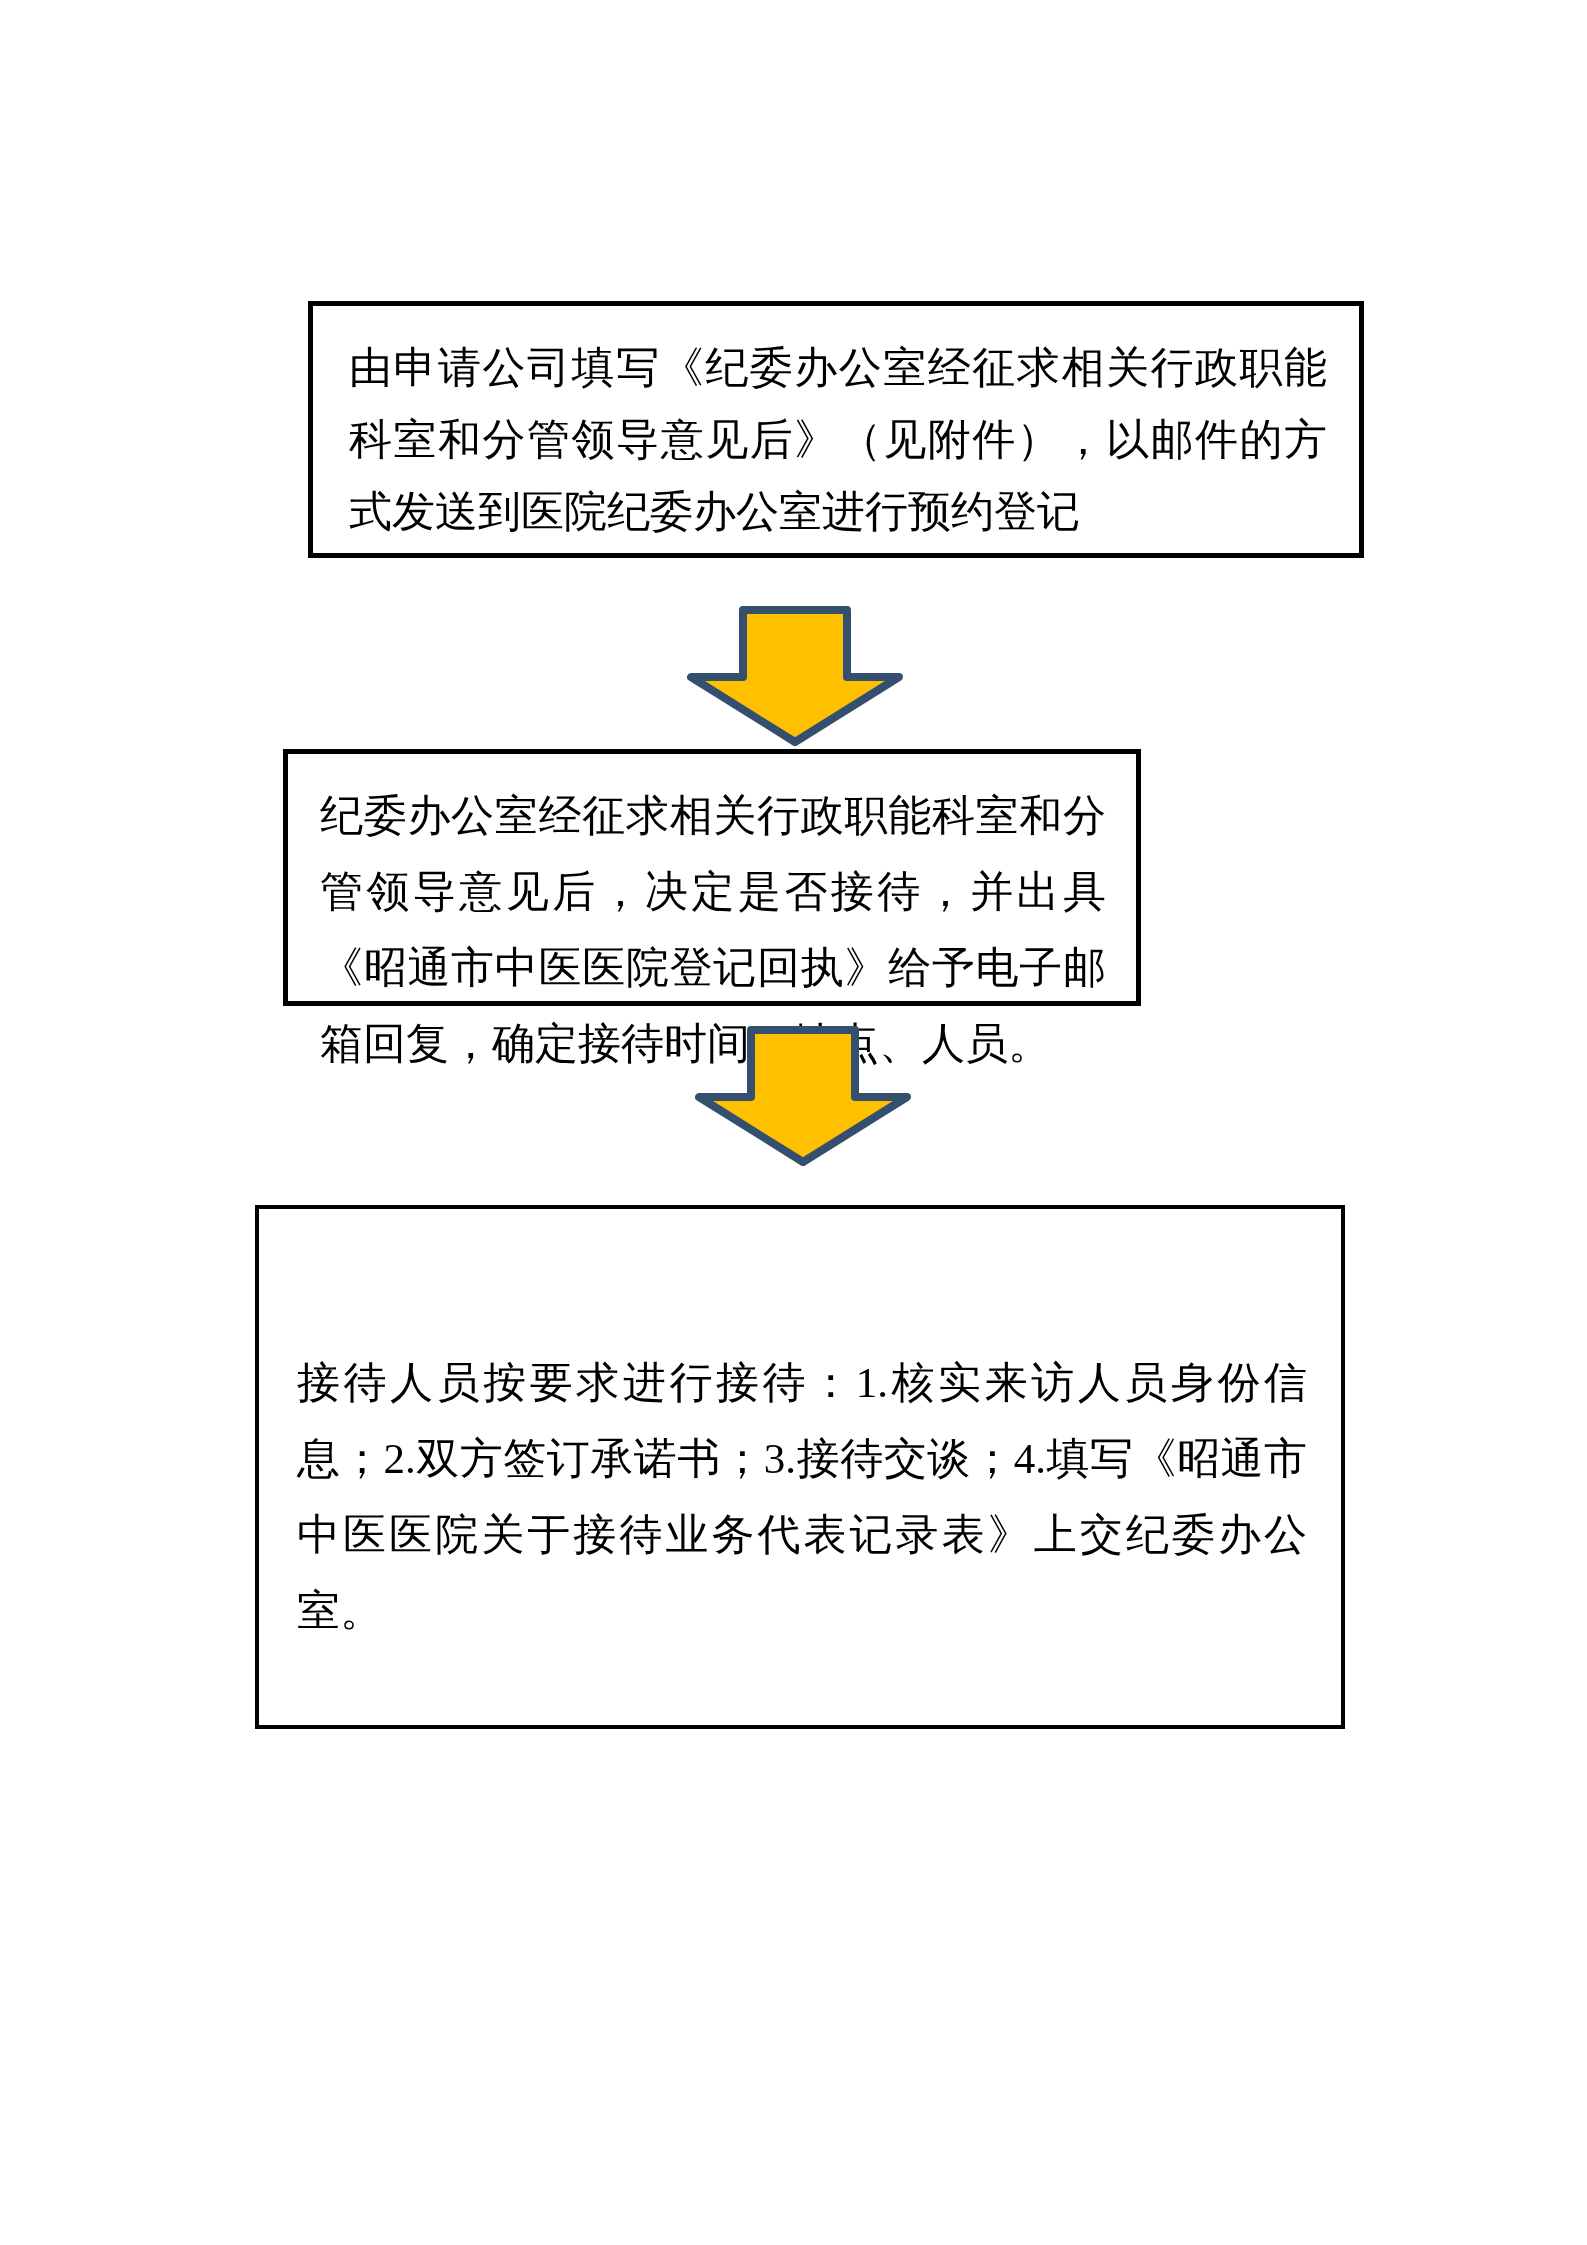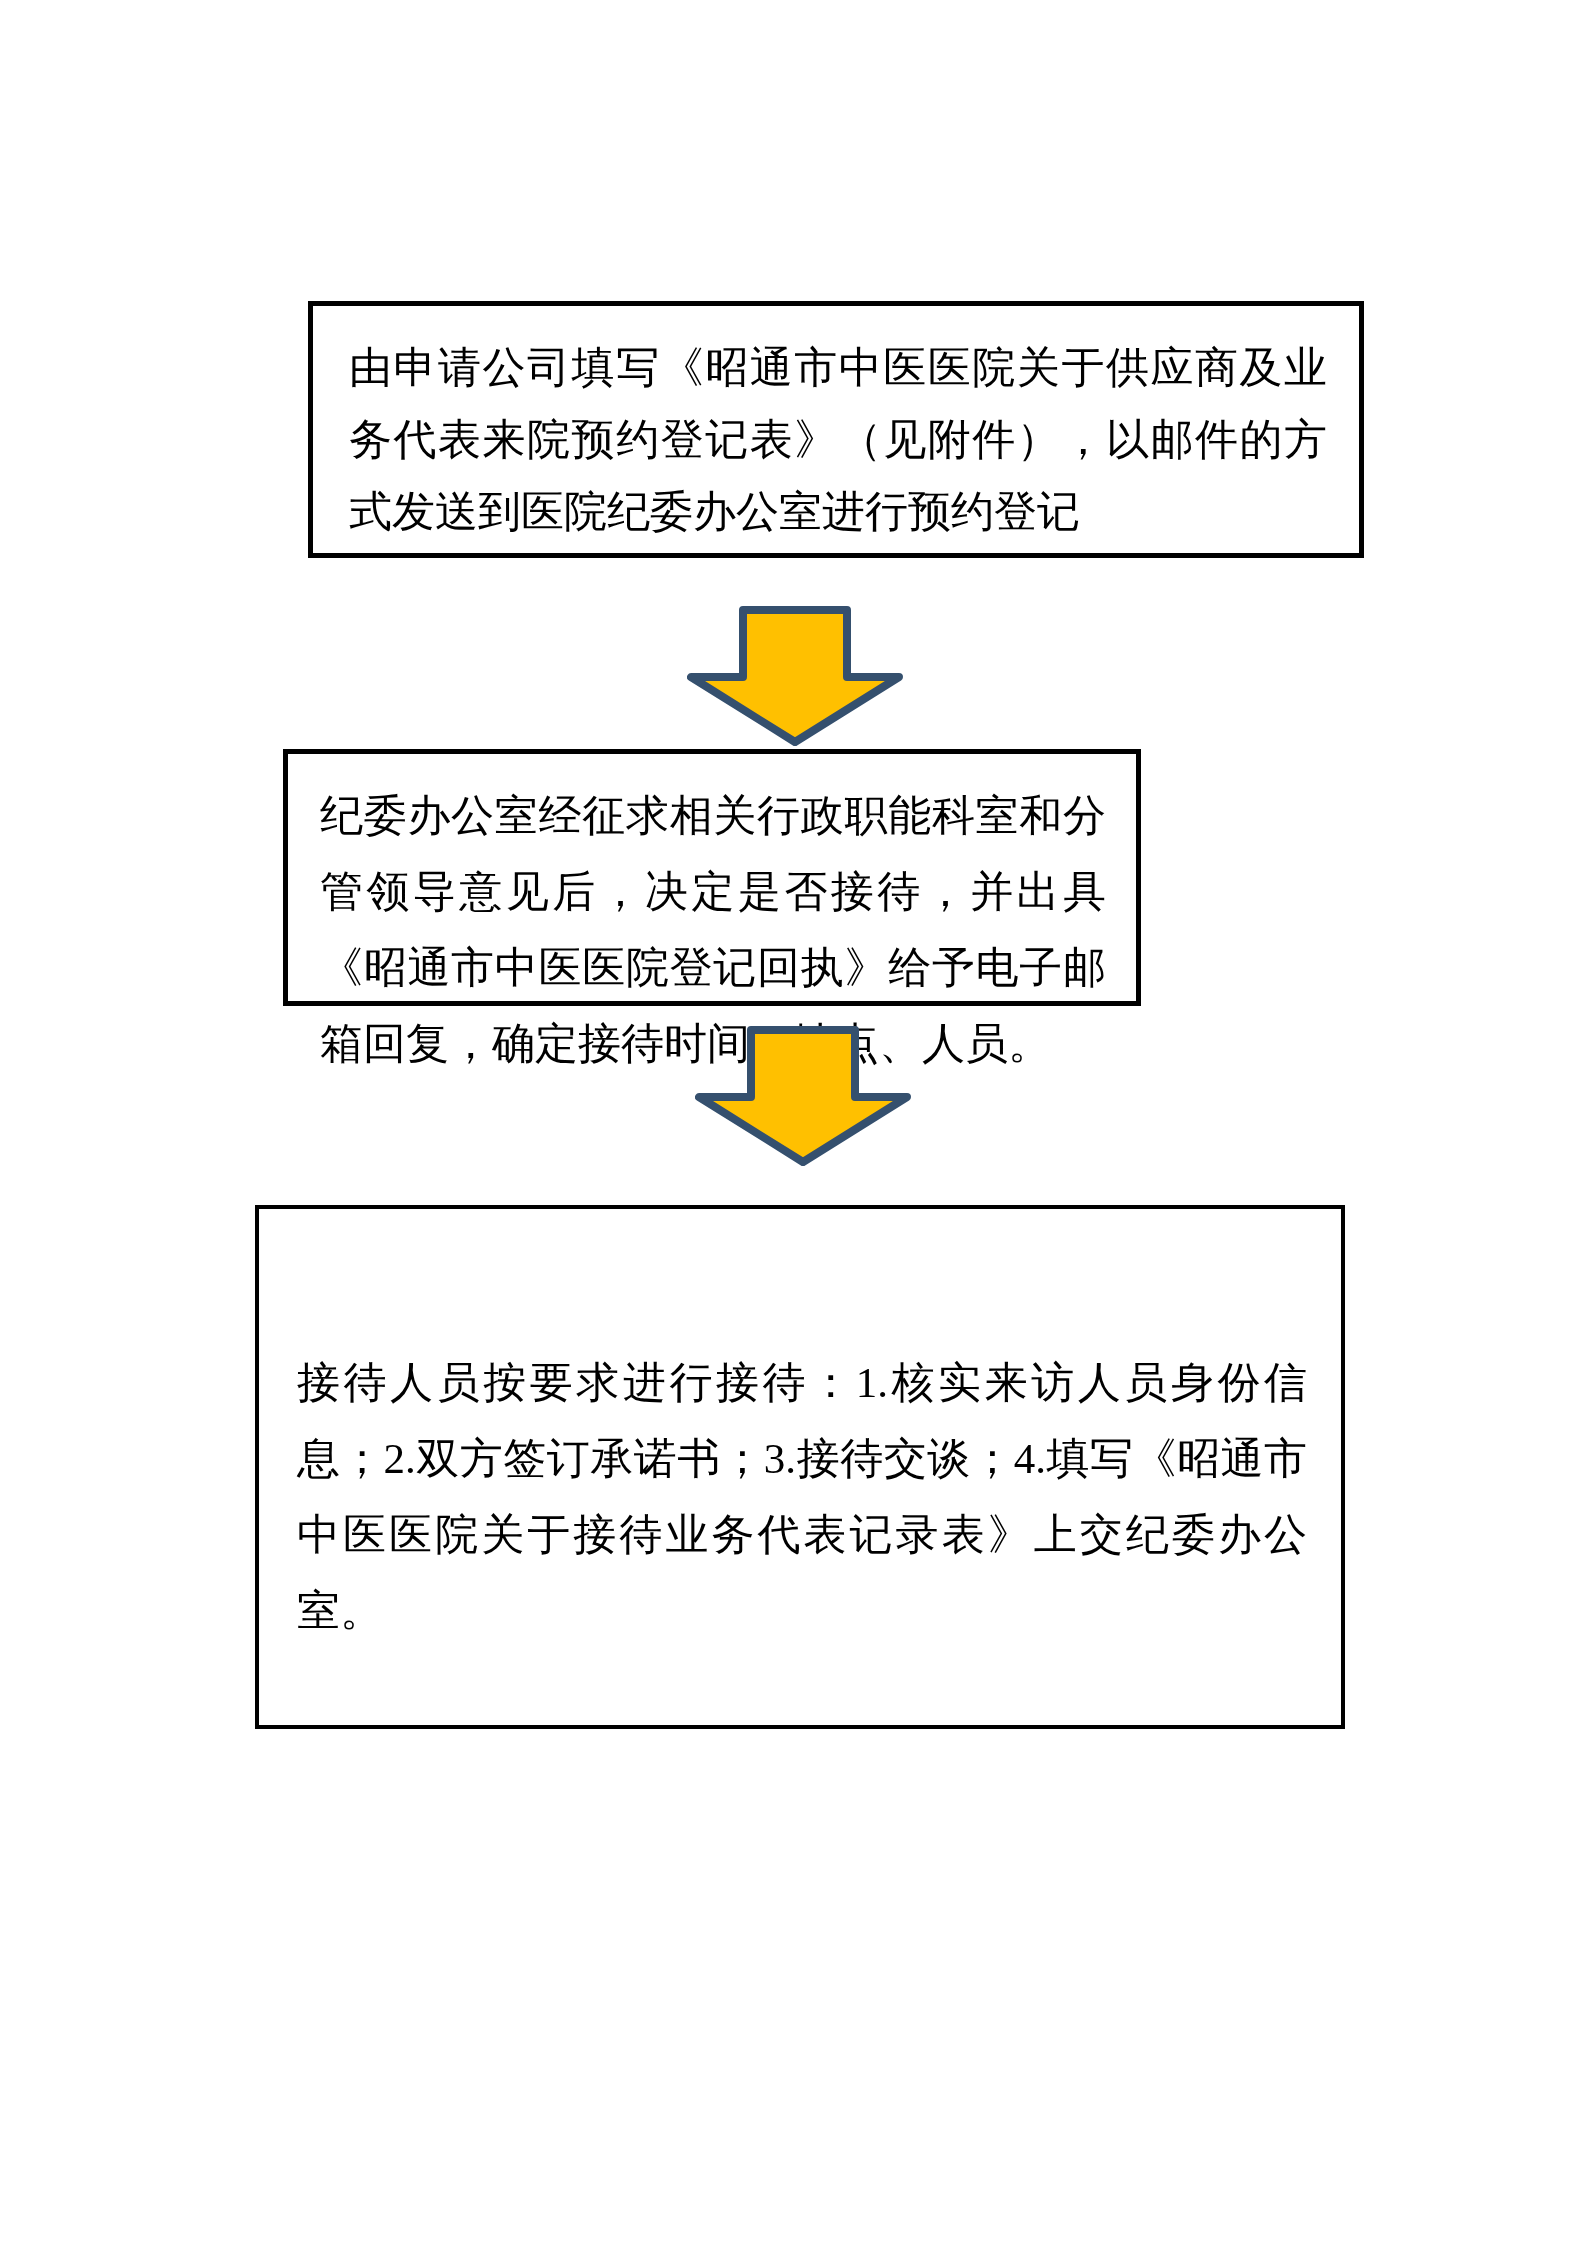--- a/index.html
+++ b/index.html
@@ -62,21 +62,21 @@
   .arrow-2 { left: 695px; top: 1026px; }
   .flow-arrow svg { display: block; width: 100%; height: 100%; }
 </style>
 </head>
 <body>
 
 <div class="page">
 
 
   <div class="flow-box box-1">
-    <span class="box-text">由申请公司填写《昭通市中医医院关于供应商及业务代表来院预约登记表》（见附件），以邮件的方式发送到医院纪委办公室进行预约登记</span>
+    <span class="box-text">由申请公司填写《纪委办公室经征求相关行政职能科室和分管领导意见后》（见附件），以邮件的方式发送到医院纪委办公室进行预约登记</span>
   </div>
 
   <div class="flow-arrow arrow-1">
     <svg viewBox="0 0 216 140" preserveAspectRatio="none" aria-hidden="true">
       <g stroke="#35506E">
         <polygon points="56,4 160,4 160,71 212,71 108,136 4,71 56,71" stroke-width="8" stroke-linejoin="round" fill="#FFC000"></polygon>
       </g>
     </svg>
   </div>
 

